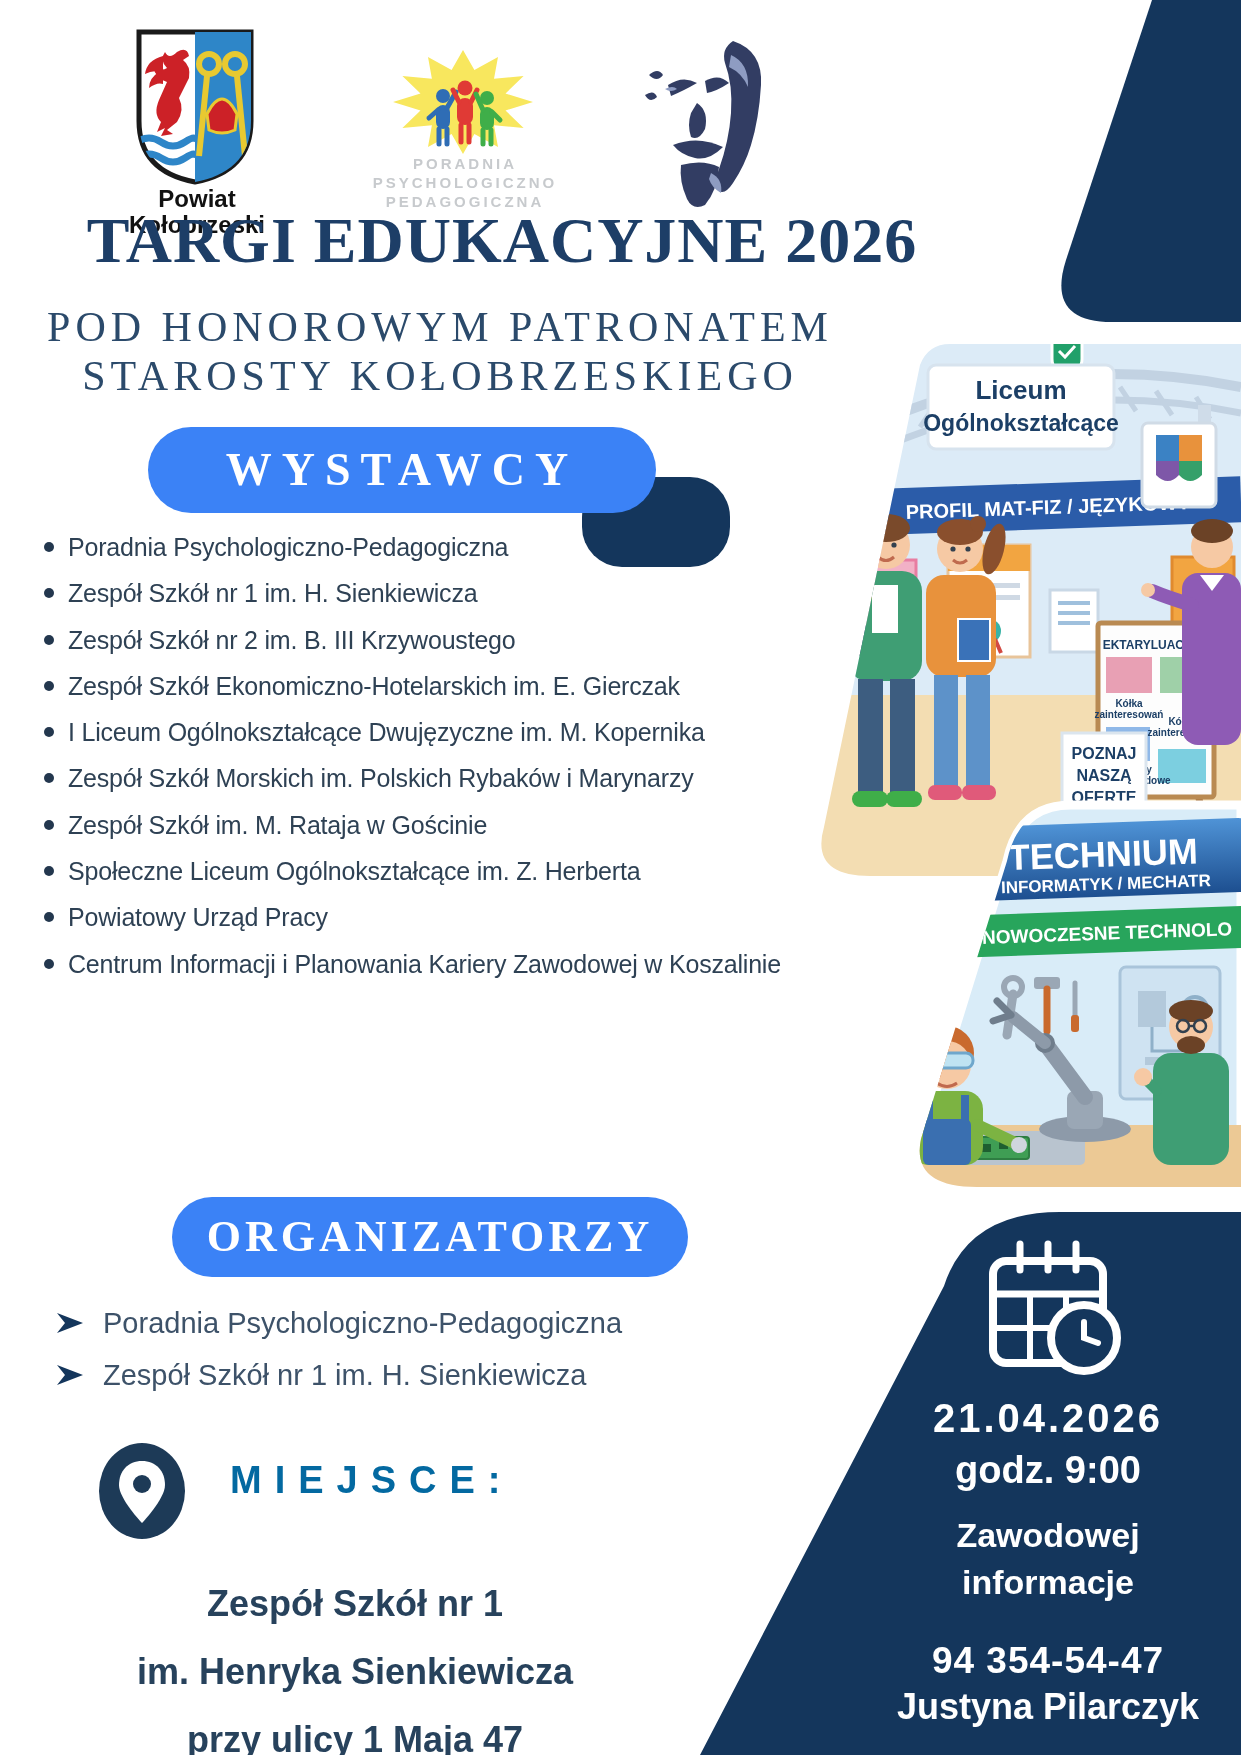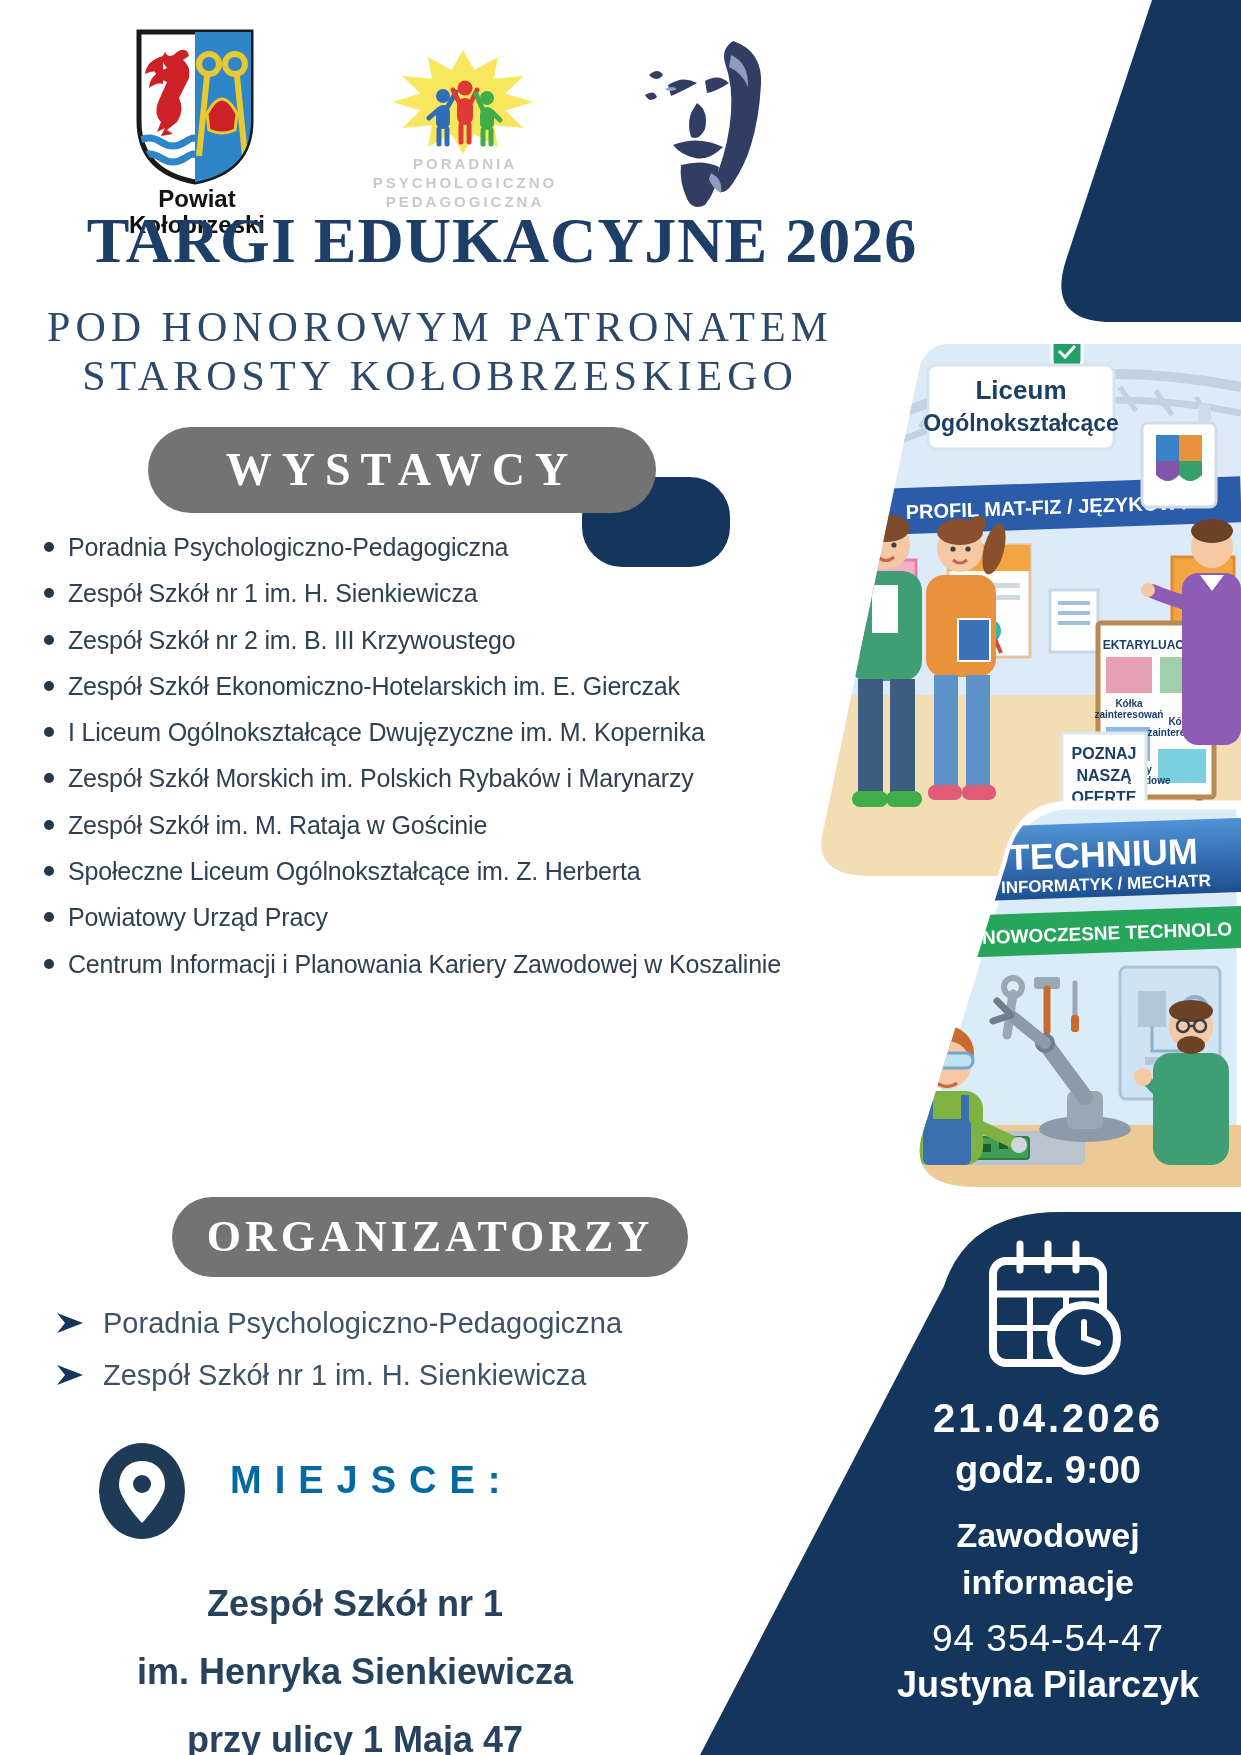--- a/index.html
+++ b/index.html
@@ -17,21 +17,21 @@
   .poradnia-label{left:335px;top:154px;width:260px;text-align:center;z-index:3;
     color:#c7cacd;font-weight:bold;font-size:15px;line-height:19px;letter-spacing:3px;}
 
   .title{left:0;top:204px;width:934px;text-align:center;z-index:3;
     color:#1d3e67;font-weight:bold;font-size:64px;letter-spacing:1px;padding-left:35px;}
   .subtitle{left:0;width:880px;text-align:center;z-index:3;
     color:#2b4a6b;font-size:42px;letter-spacing:5px;}
   .subtitle.l1{top:303px;}
   .subtitle.l2{top:352px;}
 
-  .badge{z-index:3;background:#737373;color:#ffffff;text-align:center;
+  .badge{z-index:3;background:#3b82f6;color:#ffffff;text-align:center;
     font-weight:bold;}
   .badge.wystawcy{left:148px;top:427px;width:508px;height:86px;border-radius:43px;
     font-size:46px;letter-spacing:10px;line-height:86px;}
   .badge.organizatorzy{left:172px;top:1197px;width:516px;height:80px;border-radius:40px;
     font-size:44px;letter-spacing:4px;line-height:80px;}
 
   ul.exhibitors{left:42px;top:524px;width:790px;margin:0;padding:0;list-style:none;z-index:3;}
   ul.exhibitors li{position:relative;height:46.3px;line-height:46.3px;padding-left:26px;
     font-size:25px;color:#2e4154;letter-spacing:-0.2px;white-space:nowrap;}
   ul.exhibitors li::before{content:"";position:absolute;left:2px;top:18px;width:10px;height:10px;
@@ -45,21 +45,21 @@
     font-weight:bold;font-size:38px;letter-spacing:13px;white-space:nowrap;}
   .address{left:15px;top:1583px;width:680px;text-align:center;z-index:3;
     color:#27425c;font-weight:bold;font-size:36px;}
   .address div{margin-bottom:26px;white-space:nowrap;}
 
   .event-info{left:855px;top:1396px;width:386px;text-align:center;z-index:4;color:#ffffff;}
   .event-info .date{font-size:40px;font-weight:bold;letter-spacing:3px;}
   .event-info .time{font-size:38px;font-weight:bold;margin-top:8px;}
   .event-info .info1{font-size:34px;font-weight:bold;margin-top:24px;}
   .event-info .info2{font-size:34px;font-weight:bold;margin-top:8px;}
-  .event-info .phone{font-size:37px;font-weight:normal;margin-top:16px;letter-spacing:1px;}
+  .event-info .phone{font-size:37px;font-weight:bold;margin-top:38px;letter-spacing:1px;}
   .event-info .contact{font-size:36px;font-weight:bold;margin-top:4px;white-space:nowrap;}
 
   svg{display:block;}
   .z1{z-index:1;}.z2{z-index:2;}.z3{z-index:3;}.z4{z-index:4;}
 </style>
 </head>
 <body>
 
 <div class="poster">
 

